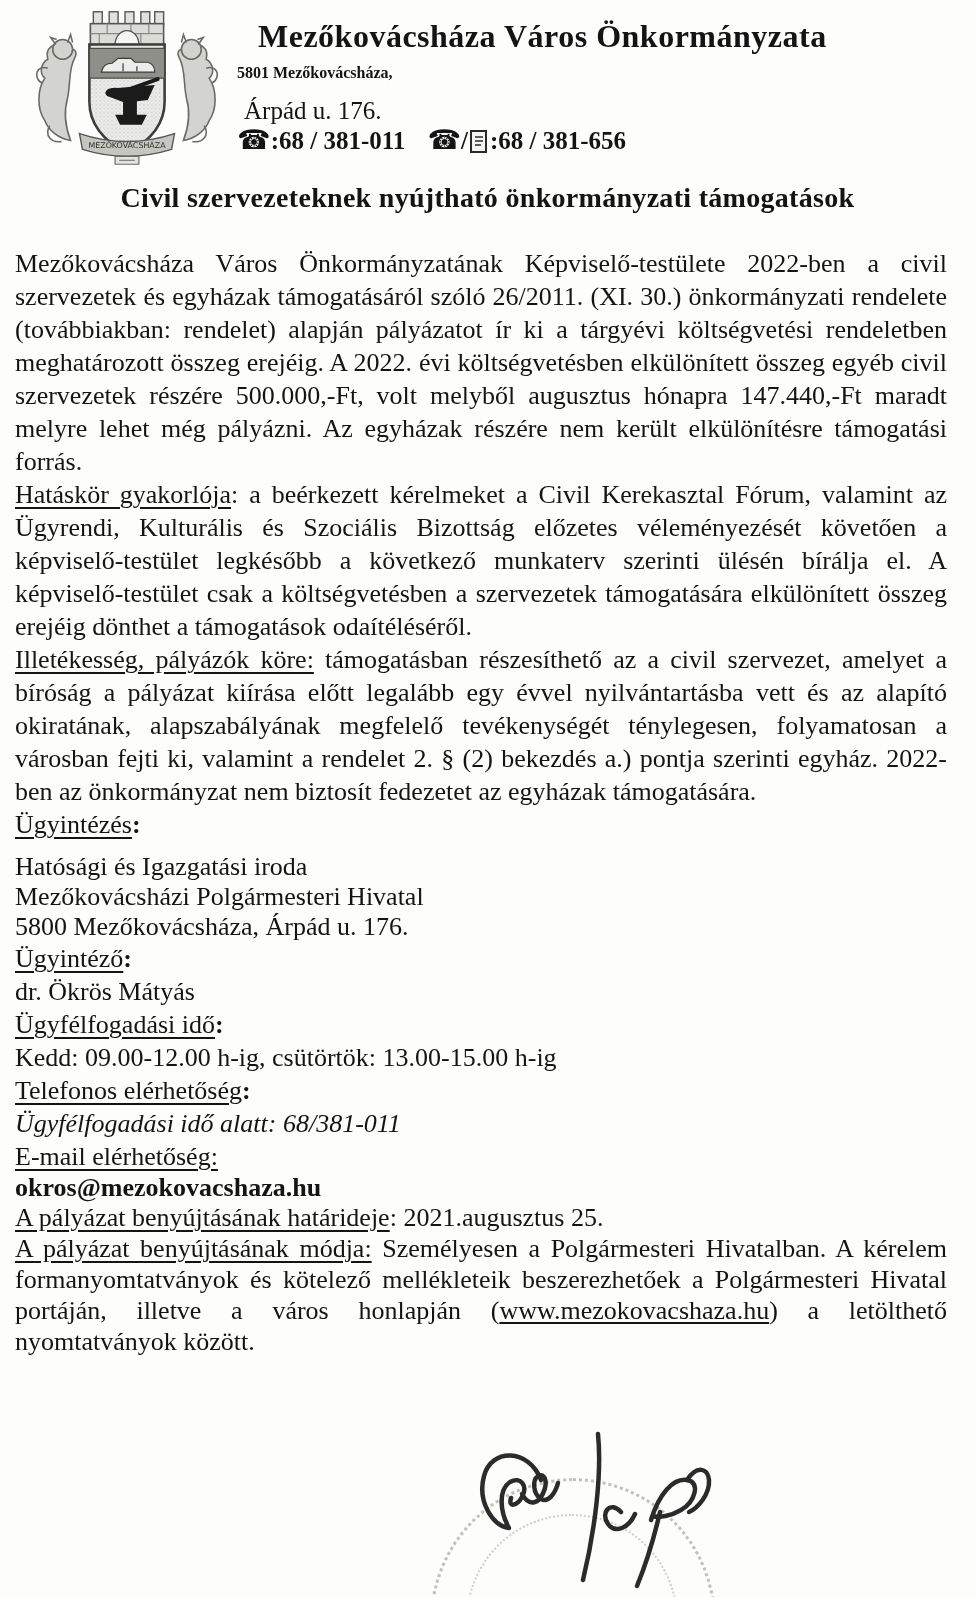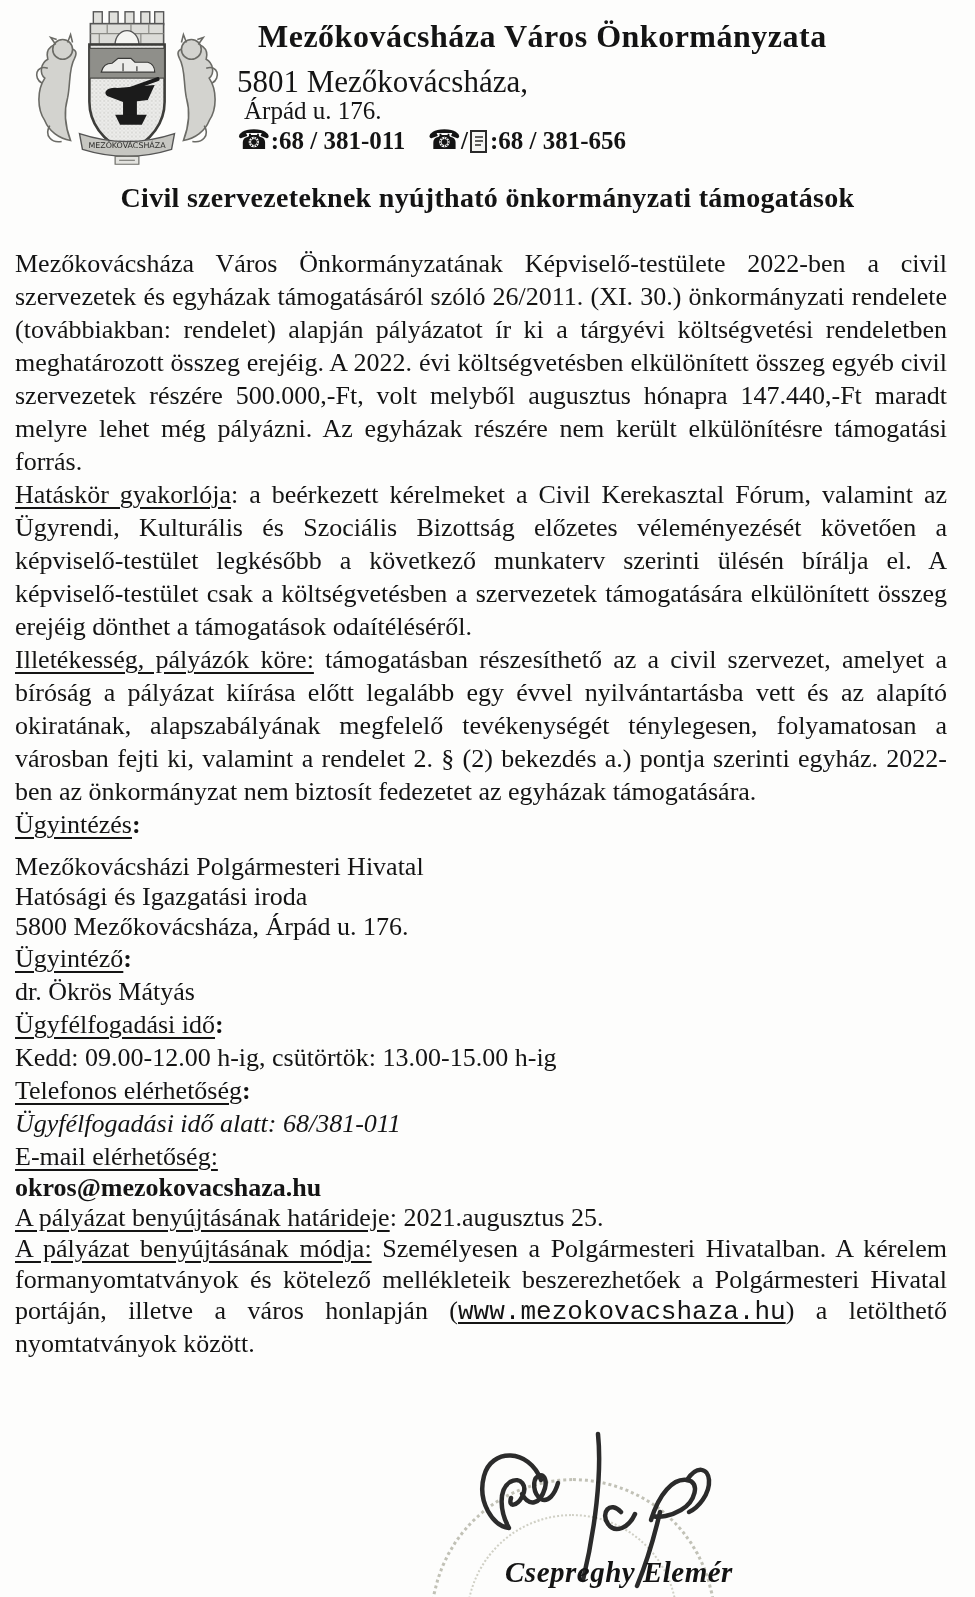--- a/index.html
+++ b/index.html
@@ -9,21 +9,21 @@
     background:#fdfdfc;
     overflow:hidden;
     font-family:"Liberation Serif", serif;
     color:#141414;
     margin:0 auto;
   }
   
   .emblem{position:absolute;left:28px;top:8px;width:198px;height:160px;}
   .org-block{position:absolute;left:226px;top:18px;margin-left:32px;}
   .org-name{font-size:32px;font-weight:bold;letter-spacing:.5px;white-space:nowrap;}
-  .org-addr1{position:absolute;left:237px;top:64px;font-size:31px;font-weight:normal;}
+  .org-addr1{position:absolute;left:237px;top:64px;font-size:16px;font-weight:bold;}
   .org-addr2{position:absolute;left:244px;top:97px;font-size:25px;font-weight:normal;}
   .org-phones{position:absolute;left:237px;top:127px;font-size:25px;font-weight:bold;display:flex;align-items:center;}
   .tel-glyph{font-family:"DejaVu Sans", sans-serif;font-size:27px;line-height:1;position:relative;top:-2px;}
   .fax-doc{margin:0 1px;position:relative;top:1px;}
   .phones-gap{display:inline-block;width:22px;}
   .doc-title{position:absolute;left:0;top:182px;width:100%;text-align:center;
     font-size:28px;font-weight:bold;letter-spacing:.3px;margin:0;}
   
   .body{position:absolute;left:15px;right:28px;top:247px;font-size:26px;line-height:33px;}
   .body p,.body h2{margin:0;font-size:26px;}
@@ -38,21 +38,21 @@
   .h-ugyintezo{margin-top:26px;}
   .p-name{margin-top:7px;}
   .h-fogadas{margin-top:25px;}
   .p-kedd{margin-top:9px;}
   .h-telefon{margin-top:27px;}
   .p-telval{margin-top:4px;font-style:italic;}
   .h-email{margin-top:27px;}
   .p-emailval{margin-top:7px;line-height:30px;font-weight:bold;}
   .p-hatarido{line-height:30px;}
   .p-modja{margin-top:28px;line-height:31px;}
-  .weblink{text-decoration:underline;text-underline-offset:3px;color:inherit;font-family:Liberation Mono, monospace;}
+  .weblink{text-decoration:underline;text-underline-offset:3px;color:inherit;}
   
   .stamp-outer{position:absolute;left:430px;top:1478px;width:280px;height:280px;
     border:3px dotted #aeae9f;border-radius:50%;opacity:.75;}
   .stamp-inner{position:absolute;left:466px;top:1514px;width:208px;height:208px;
     border:2px dotted #bdbdae;border-radius:50%;opacity:.7;}
   .sig-svg{position:absolute;left:445px;top:1428px;width:340px;height:169px;}
   .sig-name{position:absolute;left:505px;top:1556px;font-size:29px;font-weight:bold;
     font-style:italic;letter-spacing:.5px;white-space:nowrap;}
 </style>
 </head>
@@ -139,22 +139,22 @@
   <main class="body">
 
     <p class="just">Mezőkovácsháza Város Önkormányzatának Képviselő-testülete 2022-ben a civil szervezetek és egyházak támogatásáról szóló 26/2011. (XI. 30.) önkormányzati rendelete (továbbiakban: rendelet) alapján pályázatot ír ki a tárgyévi költségvetési rendeletben meghatározott összeg erejéig. A 2022. évi költségvetésben elkülönített összeg egyéb civil szervezetek részére 500.000,-Ft, volt melyből augusztus hónapra 147.440,-Ft maradt melyre lehet még pályázni. Az egyházak részére nem került elkülönítésre támogatási forrás.</p>
 
     <p class="just p-hataskor"><span class="hlabel">Hatáskör gyakorlója</span><span>: </span><span>a beérkezett kérelmeket a Civil Kerekasztal Fórum, valamint az Ügyrendi, Kulturális és Szociális Bizottság előzetes véleményezését követően a képviselő-testület legkésőbb a következő munkaterv szerinti ülésén bírálja el. A képviselő-testület csak a költségvetésben a szervezetek támogatására elkülönített összeg erejéig dönthet a támogatások odaítéléséről.</span></p>
 
     <p class="just p-illetekesseg"><span class="hlabel">Illetékesség, pályázók köre:</span><span> </span><span>támogatásban részesíthető az a civil szervezet, amelyet a bíróság a pályázat kiírása előtt legalább egy évvel nyilvántartásba vett és az alapító okiratának, alapszabályának megfelelő tevékenységét ténylegesen, folyamatosan a városban fejti ki, valamint a rendelet 2. § (2) bekezdés a.) pontja szerinti egyház. 2022-ben az önkormányzat nem biztosít fedezetet az egyházak támogatására.</span></p>
 
     <h2 class="sec h-ugyintezes"><span class="hlabel">Ügyintézés</span><span class="hcolon">:</span></h2>
     <div class="addr-block">
+      <div>Hatósági és Igazgatási iroda</div>
       <div>Mezőkovácsházi Polgármesteri Hivatal</div>
-      <div>Hatósági és Igazgatási iroda</div>
       <div>5800 Mezőkovácsháza, Árpád u. 176.</div>
     </div>
 
     <h2 class="sec h-ugyintezo"><span class="hlabel">Ügyintéző</span><span class="hcolon">:</span></h2>
     <p class="p-name">dr. Ökrös Mátyás</p>
 
     <h2 class="sec h-fogadas"><span class="hlabel">Ügyfélfogadási idő</span><span class="hcolon">:</span></h2>
     <p class="p-kedd">Kedd: 09.00-12.00 h-ig, csütörtök: 13.00-15.00 h-ig</p>
 
     <h2 class="sec h-telefon"><span class="hlabel">Telefonos elérhetőség</span><span class="hcolon">:</span></h2>
@@ -177,15 +177,14 @@
       <path d="M96,52 C84,20 46,20 39,48 C32,74 48,98 64,100 C55,84 53,62 65,54 C76,48 83,58 77,69 C72,78 63,80 66,70"></path>
       <path d="M77,66 C84,79 95,77 100,60 C102,52 99,45 93,48 C87,52 88,66 96,71 C103,75 110,66 113,55"></path>
       <path d="M153,6 C157,46 150,102 138,152"></path>
       <path d="M176,84 C165,72 155,85 163,96 C170,106 184,100 190,86"></path>
       <path d="M206,92 C214,66 228,50 242,52 C256,54 250,74 236,82 C226,88 214,90 208,88"></path>
       <path d="M215,84 C209,110 201,136 192,158"></path>
       <path d="M242,52 C252,37 263,40 264,52 C265,66 253,80 244,84"></path>
     </g>
   </svg>
 
-  <div class="sig-name">Csepreghy Elemér</div>
 
 </div>
 
 </body></html>

